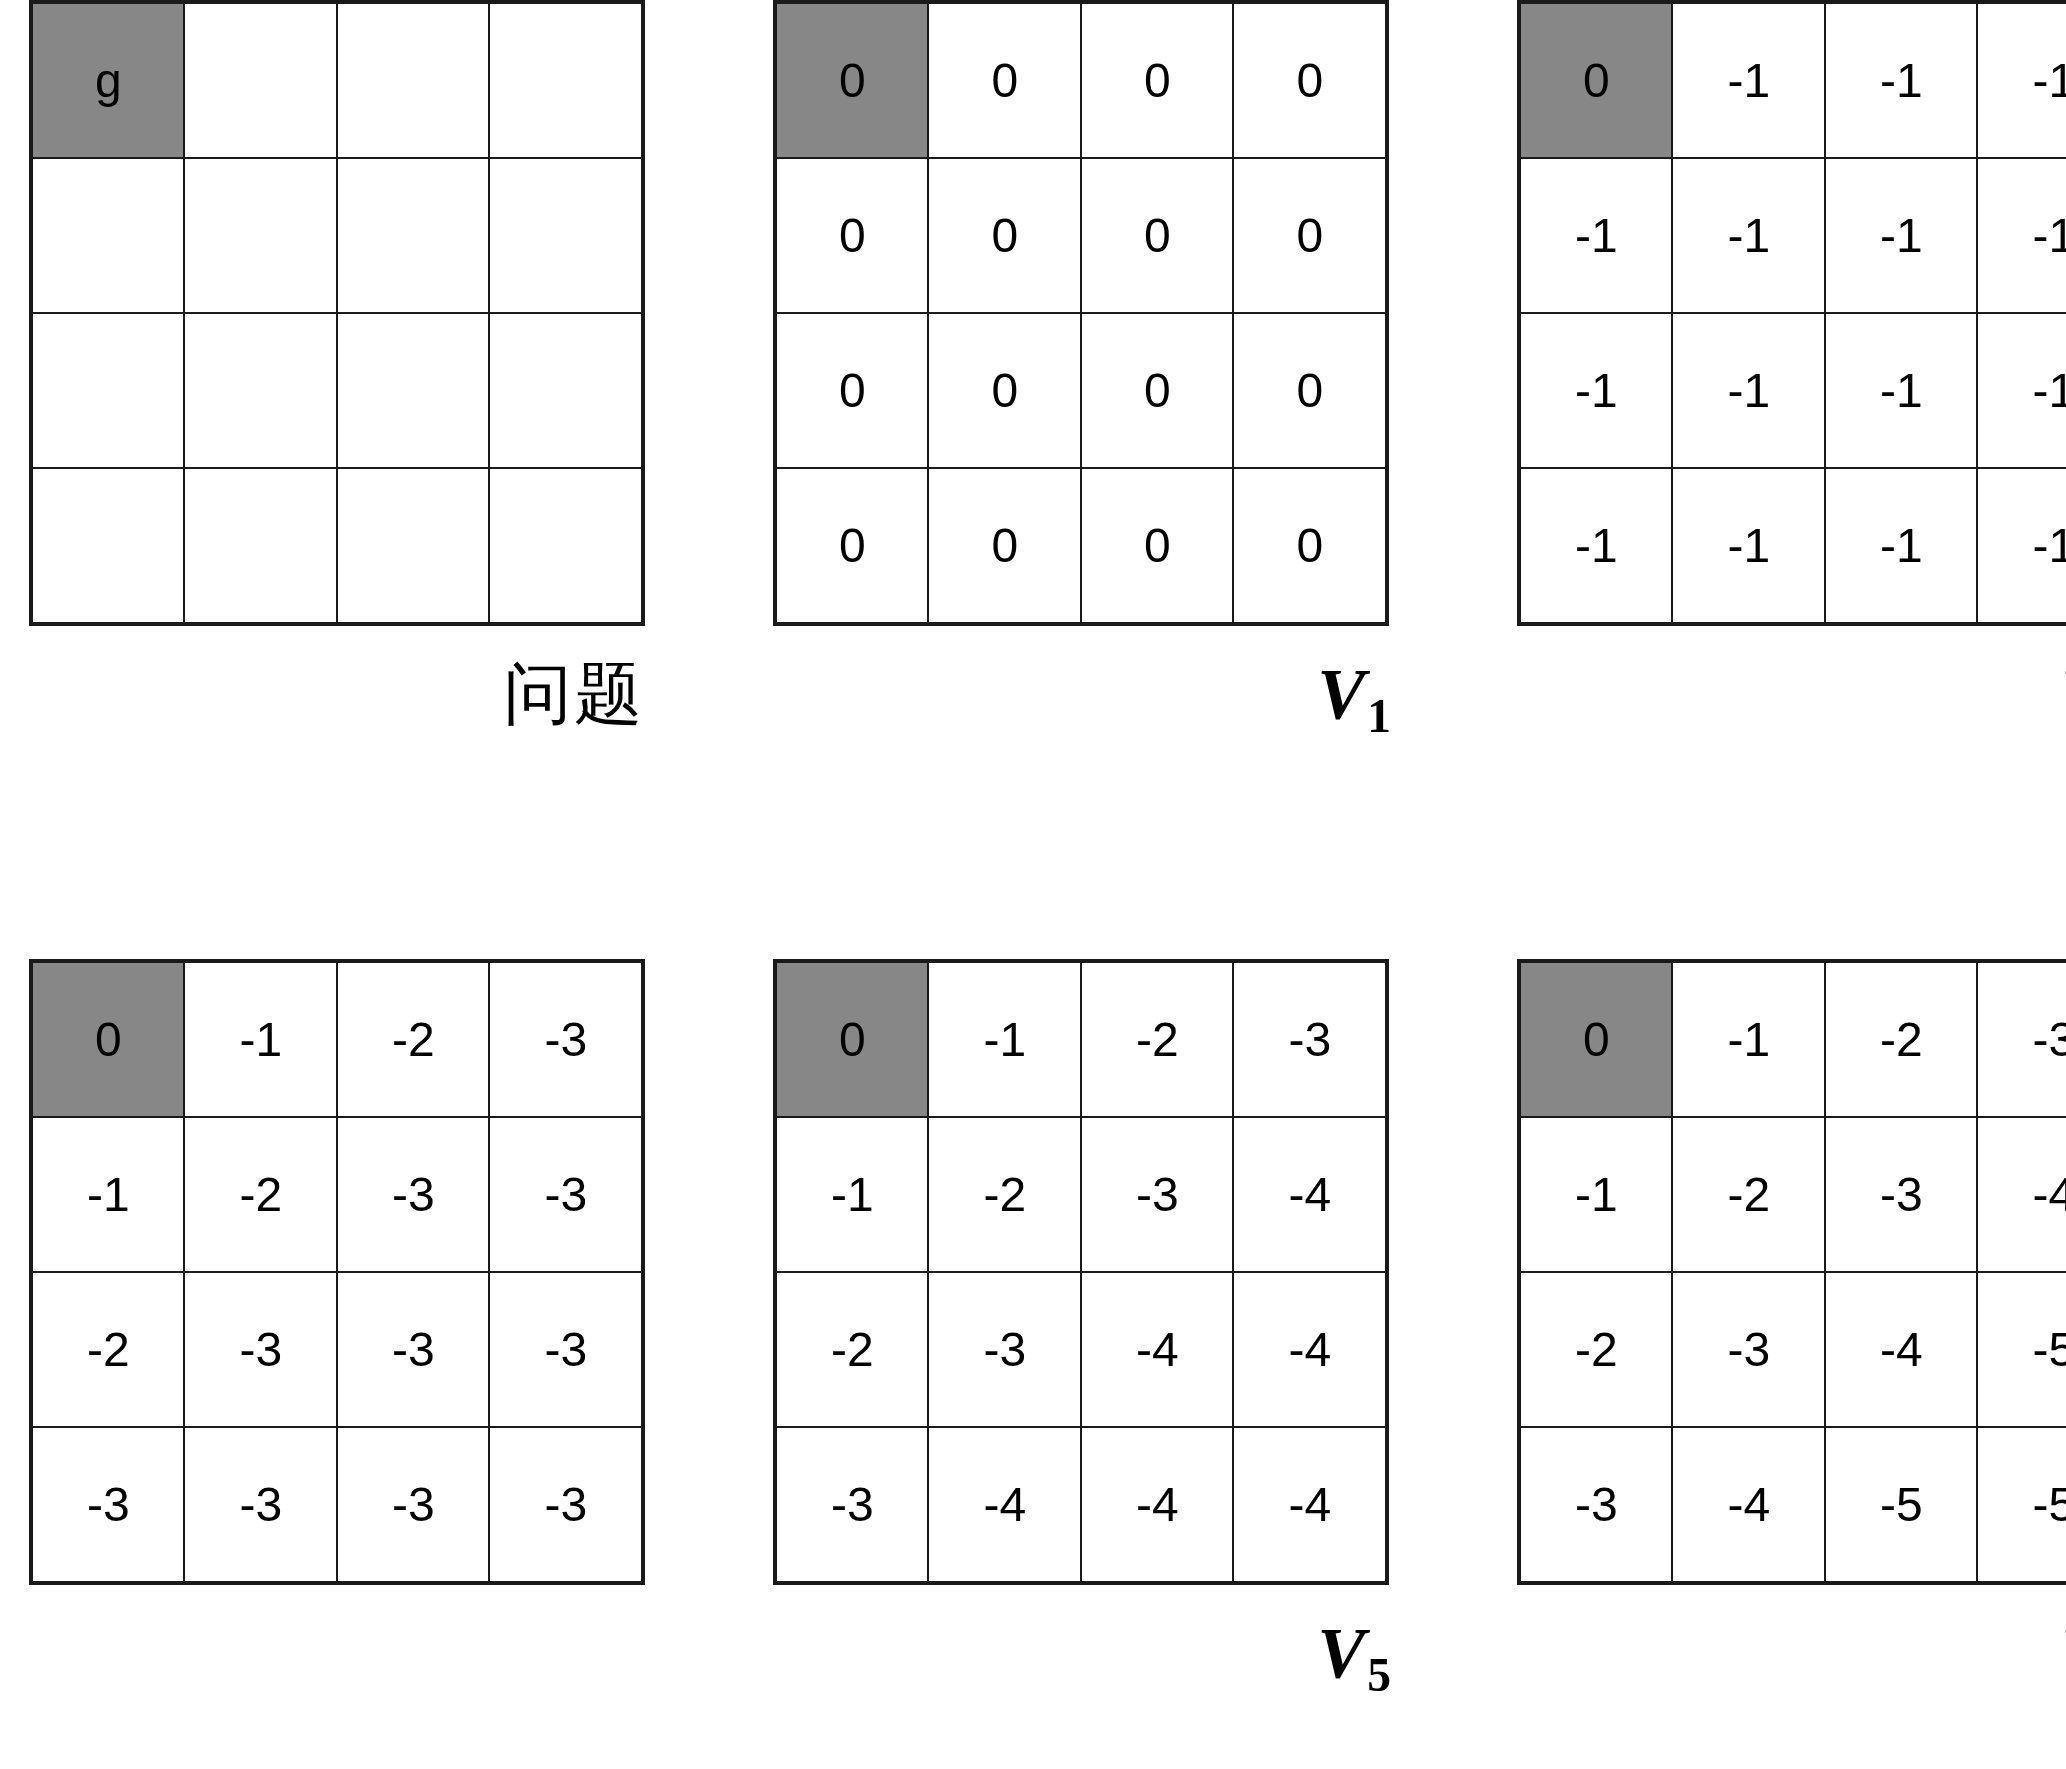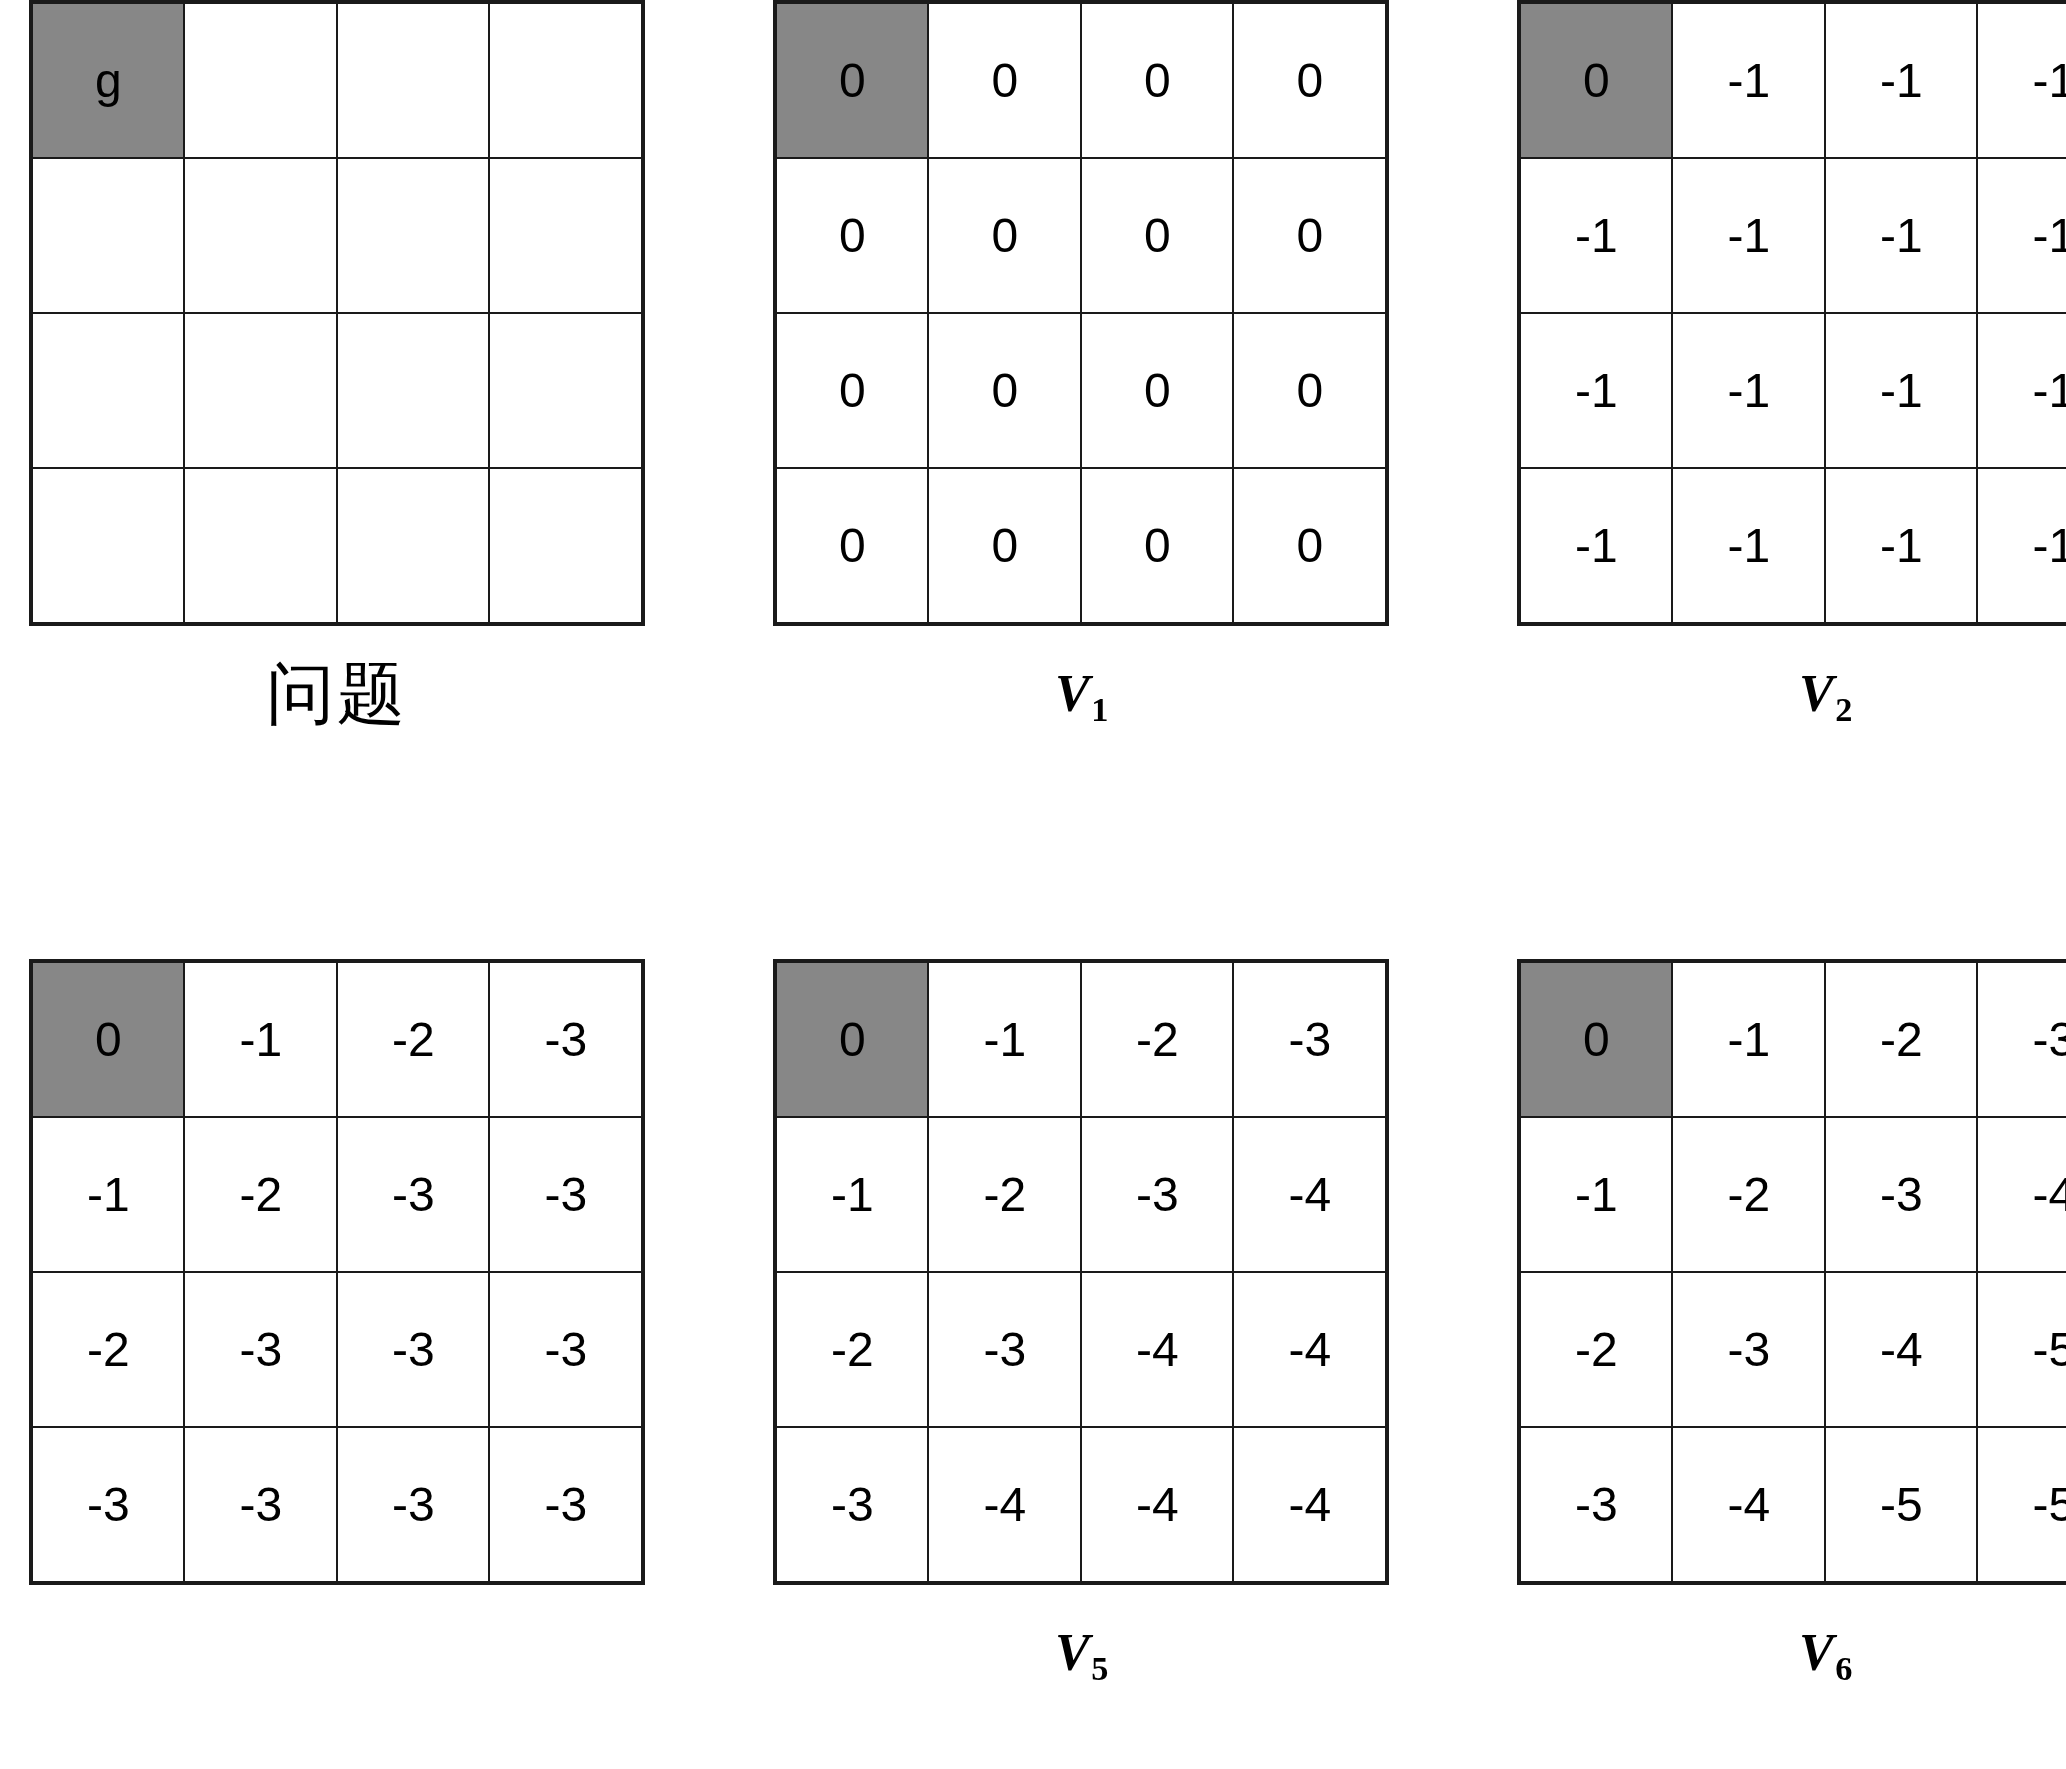--- a/index.html
+++ b/index.html
@@ -65,30 +65,30 @@
     line-height: 1;
   }
   .grid td.goal {
     background: #878787;
   }
   .grid td.empty { color: transparent; }
 
   .caption {
     margin-left: 29px;
     width: 616px;
-    text-align: center;
+    text-align: right;
     height: 136px;
     line-height: 136px;
     color: #000000;
   }
   .caption .math {
     font-family: "Liberation Serif", serif;
     font-style: italic;
     font-weight: bold;
-    font-size: 52px;
+    font-size: 72px;
     letter-spacing: 0;
   }
   .caption .math sub {
     font-style: normal;
     font-weight: bold;
     font-size: 0.66em;
     vertical-align: baseline;
     position: relative;
     top: 0.30em;
     left: 0.04em;

